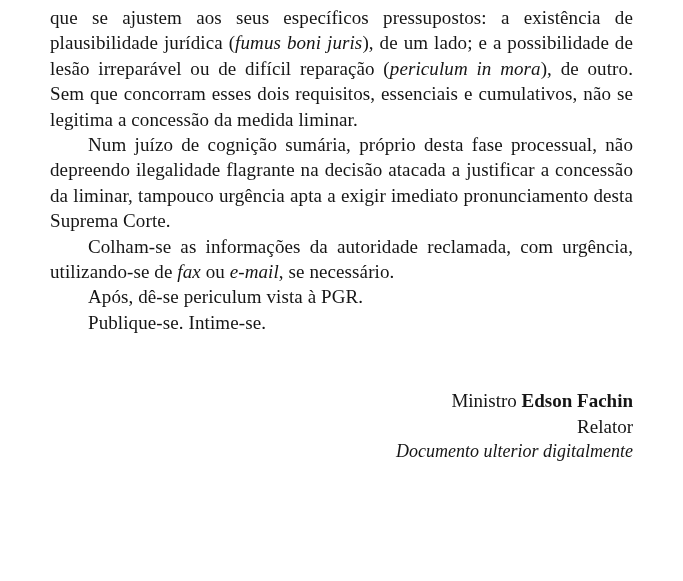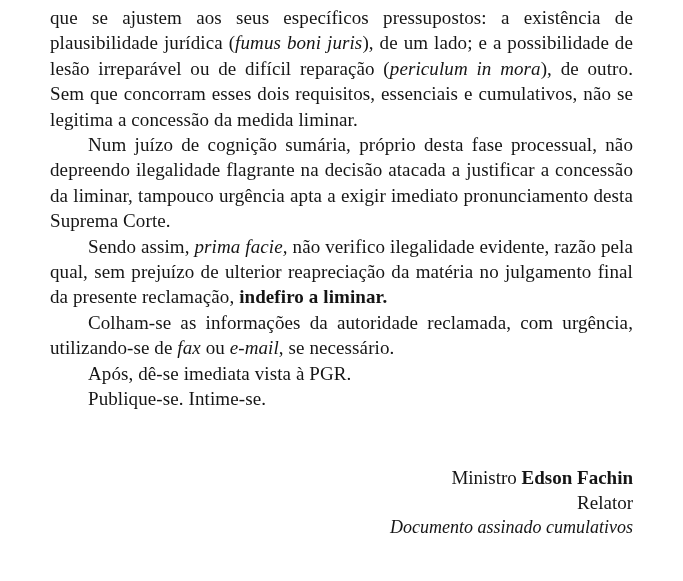--- a/index.html
+++ b/index.html
@@ -51,28 +51,27 @@
 </style>
 </head>
 <body>
 
 <div class="page">
 
   <p class="para no-indent"><span>que se ajustem aos seus específicos pressupostos: a existência de plausibilidade jurídica (</span><span class="italic">fumus boni juris</span><span>), de um lado; e a possibilidade de lesão irreparável ou de difícil reparação (</span><span class="italic">periculum in mora</span><span>), de outro. Sem que concorram esses dois requisitos, essenciais e cumulativos, não se legitima a concessão da medida liminar.</span></p>
 
   <p class="para"><span>Num juízo de cognição sumária, próprio desta fase processual, não depreendo ilegalidade flagrante na decisão atacada a justificar a concessão da liminar, tampouco urgência apta a exigir imediato pronunciamento desta Suprema Corte.</span></p>
 
-  <p class="para"><span>Sendo assim, </span><span class="italic">prima facie,</span><span> não verifico ilegalidade evidente, razão pela qual, sem prejuízo de ulterior reapreciação da matéria no julgamento final da presente reclamação, </span><span class="bold">indefiro a liminar.</span></p>
 
   <p class="para"><span>Colham-se as informações da autoridade reclamada, com urgência, utilizando-se de </span><span class="italic">fax</span><span> ou </span><span class="italic">e-mail</span><span>, se necessário.</span></p>
 
-  <p class="para"><span>Após, dê-se imediata vista à PGR.</span></p>
+  <p class="para"><span>Após, dê-se periculum vista à PGR.</span></p>
 
   <p class="para"><span>Publique-se. Intime-se.</span></p>
 
 
   <div class="signature">
     <p class="sig-line"><span>Ministro</span> <span class="bold">Edson Fachin</span></p>
     <p class="sig-line"><span>Relator</span></p>
-    <p class="sig-digital"><span>Documento assinado cumulativos</span></p>
+    <p class="sig-digital"><span>Documento ulterior digitalmente</span></p>
   </div>
 
 </div>
 
 </body></html>

